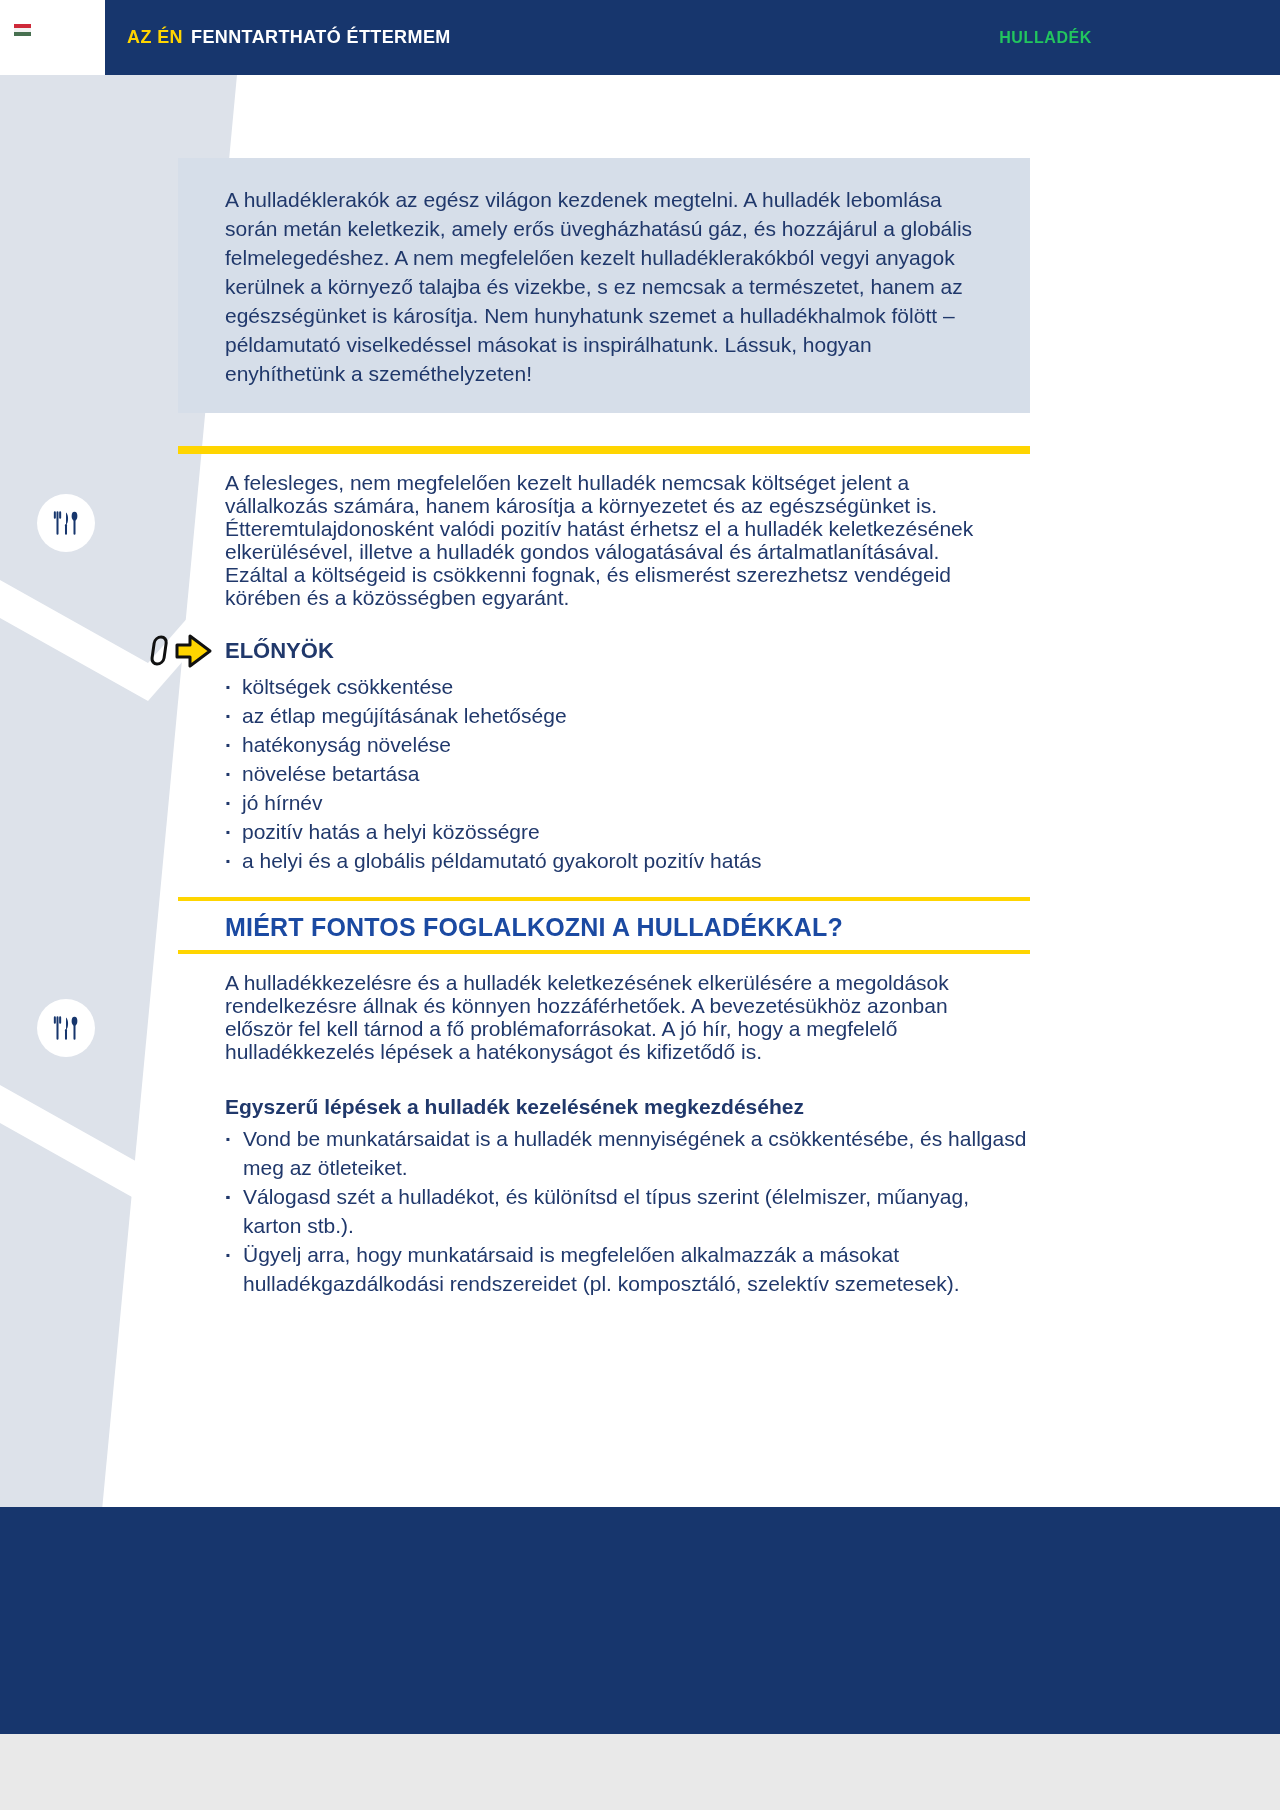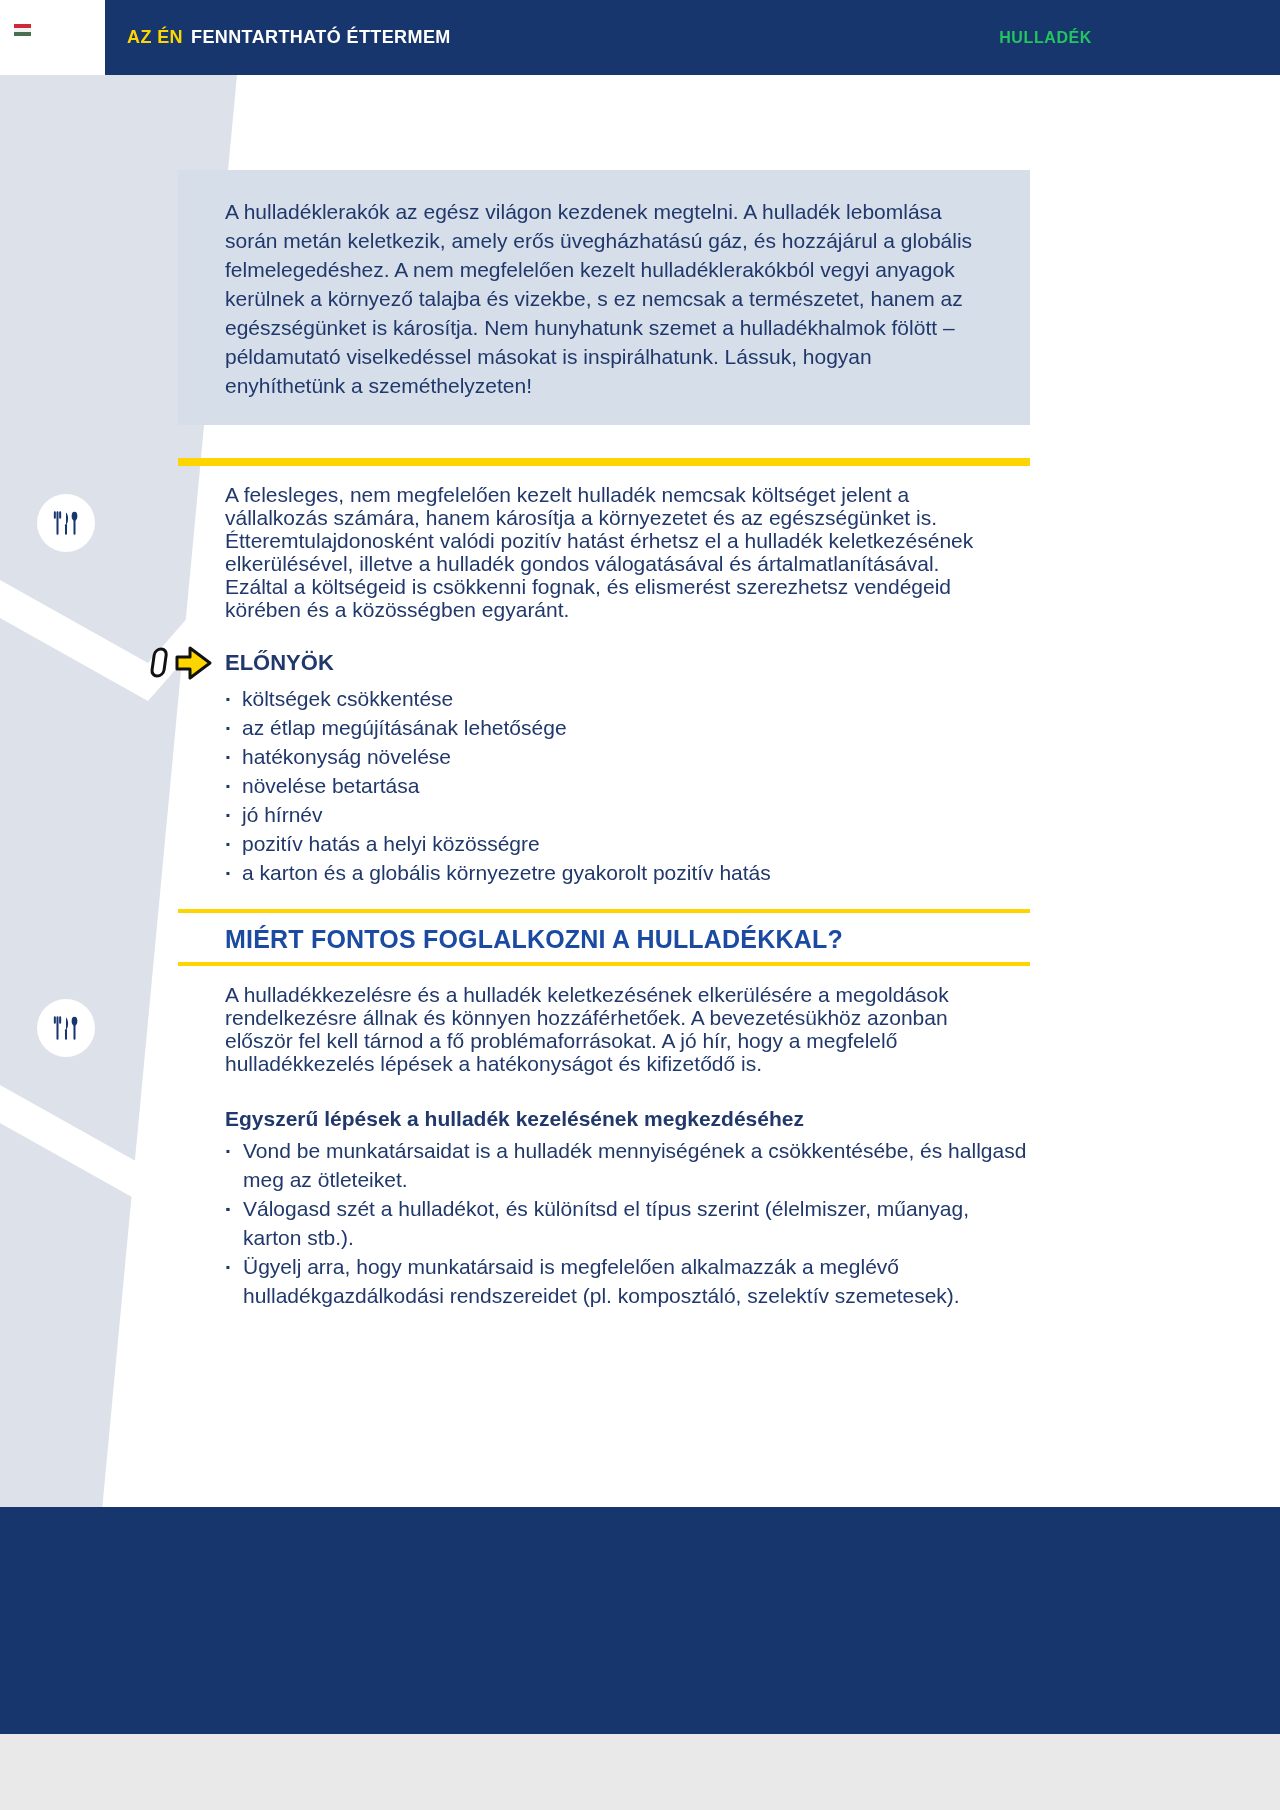--- a/index.html
+++ b/index.html
@@ -15,21 +15,21 @@
   .htitle{margin-left:22px;font-size:18px;font-weight:bold;letter-spacing:.4px;color:#ffffff;white-space:nowrap;}
   .htitle .accent{color:#ffd500;margin-right:8px;}
   .chapter{position:absolute;right:188px;top:50%;transform:translateY(-50%);
     color:#22c55e;font-weight:bold;font-size:16px;letter-spacing:.6px;}
   
   .band{position:absolute;left:0;top:75px;}
   .util-circle{position:absolute;left:37px;width:58px;height:58px;border-radius:50%;
     background:#ffffff;display:flex;align-items:center;justify-content:center;}
   .util-circle.c1{top:494px;} .util-circle.c2{top:999px;}
   
-  .main{position:absolute;left:178px;top:170px;width:852px;}
+  .main{position:absolute;left:178px;top:158px;width:852px;}
   .intro-box{background:#d6dee9;box-sizing:border-box;padding:27px 42px 25px 47px;
     font-size:21px;line-height:29px;}
   .rule{height:4px;background:#ffd500;}
   .section-head{margin-top:33px;}
   .section-head h2{margin:0;padding:12px 0 9px 47px;font-size:25px;line-height:28px;
     font-weight:bold;color:#1b4aa2;letter-spacing:.2px;}
   .para{padding:0 22px 0 47px;margin-top:17px;font-size:21px;line-height:23px;}
   .benefits{margin-top:27px;padding-left:47px;position:relative;}
   .benefits-head{font-size:22px;font-weight:bold;line-height:30px;}
   .benefit-icon{position:absolute;left:-28px;top:-6px;}
@@ -111,39 +111,39 @@
         </svg>
       </span>
       <div class="benefits-head">ELŐNYÖK</div>
       <div class="blist">
         <div class="b-item"><span class="dot">·</span><span>költségek csökkentése</span></div>
         <div class="b-item"><span class="dot">·</span><span>az étlap megújításának lehetősége</span></div>
         <div class="b-item"><span class="dot">·</span><span>hatékonyság növelése</span></div>
         <div class="b-item"><span class="dot">·</span><span>növelése betartása</span></div>
         <div class="b-item"><span class="dot">·</span><span>jó hírnév</span></div>
         <div class="b-item"><span class="dot">·</span><span>pozitív hatás a helyi közösségre</span></div>
-        <div class="b-item"><span class="dot">·</span><span>a karton és a globális környezetre gyakorolt pozitív hatás</span></div>
+        <div class="b-item"><span class="dot">·</span><span>a helyi és a globális példamutató gyakorolt pozitív hatás</span></div>
       </div>
     </div>
 
     <div class="section-head" style="margin-top:22px;">
       <div class="rule"></div>
       <h2>MIÉRT FONTOS FOGLALKOZNI A HULLADÉKKAL?</h2>
       <div class="rule"></div>
     </div>
 
     <div class="para">A hulladékkezelésre és a hulladék keletkezésének elkerülésére a megoldások rendelkezésre állnak és könnyen hozzáférhetőek. A bevezetésükhöz azonban először fel kell tárnod a fő problémaforrásokat. A jó hír, hogy a megfelelő hulladékkezelés lépések a hatékonyságot és kifizetődő is.</div>
 
     <div class="steps-head">Egyszerű lépések a hulladék kezelésének megkezdéséhez</div>
 
     <div class="slist">
       <div class="s-item"><span class="dot">·</span><span>Vond be munkatársaidat is a hulladék mennyiségének a csökkentésébe, és hallgasd meg az ötleteiket.</span></div>
       <div class="s-item"><span class="dot">·</span></div>
       <div class="s-item"><span class="dot">·</span><span>Válogasd szét a hulladékot, és különítsd el típus szerint (élelmiszer, műanyag, karton stb.).</span></div>
-      <div class="s-item"><span class="dot">·</span><span>Ügyelj arra, hogy munkatársaid is megfelelően alkalmazzák a meglévő hulladékgazdálkodási rendszereidet (pl. komposztáló, szelektív szemetesek).</span></div>
+      <div class="s-item"><span class="dot">·</span><span>Ügyelj arra, hogy munkatársaid is megfelelően alkalmazzák a másokat hulladékgazdálkodási rendszereidet (pl. komposztáló, szelektív szemetesek).</span></div>
     </div>
 
   </div>
 
   <div class="page-number">20</div>
   <div class="footer"></div>
 
 </div>
 
 </body></html>

